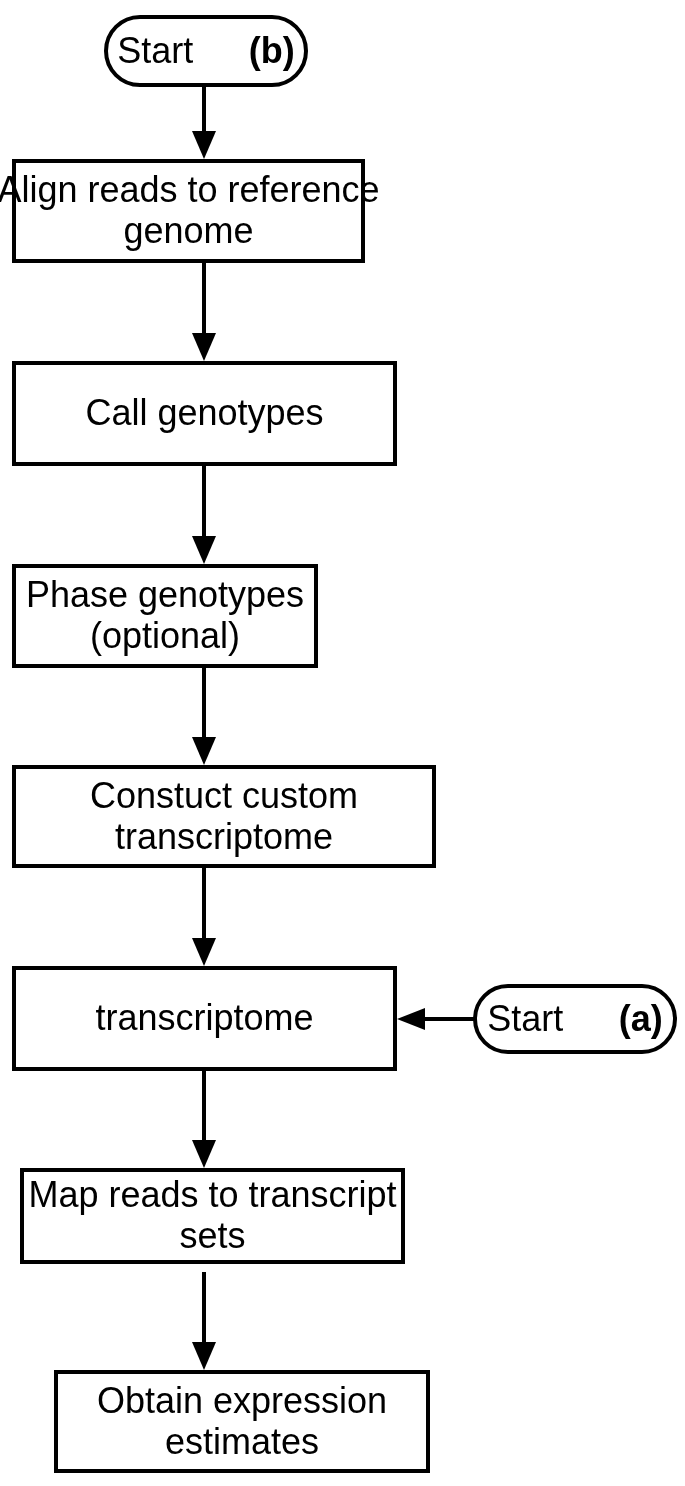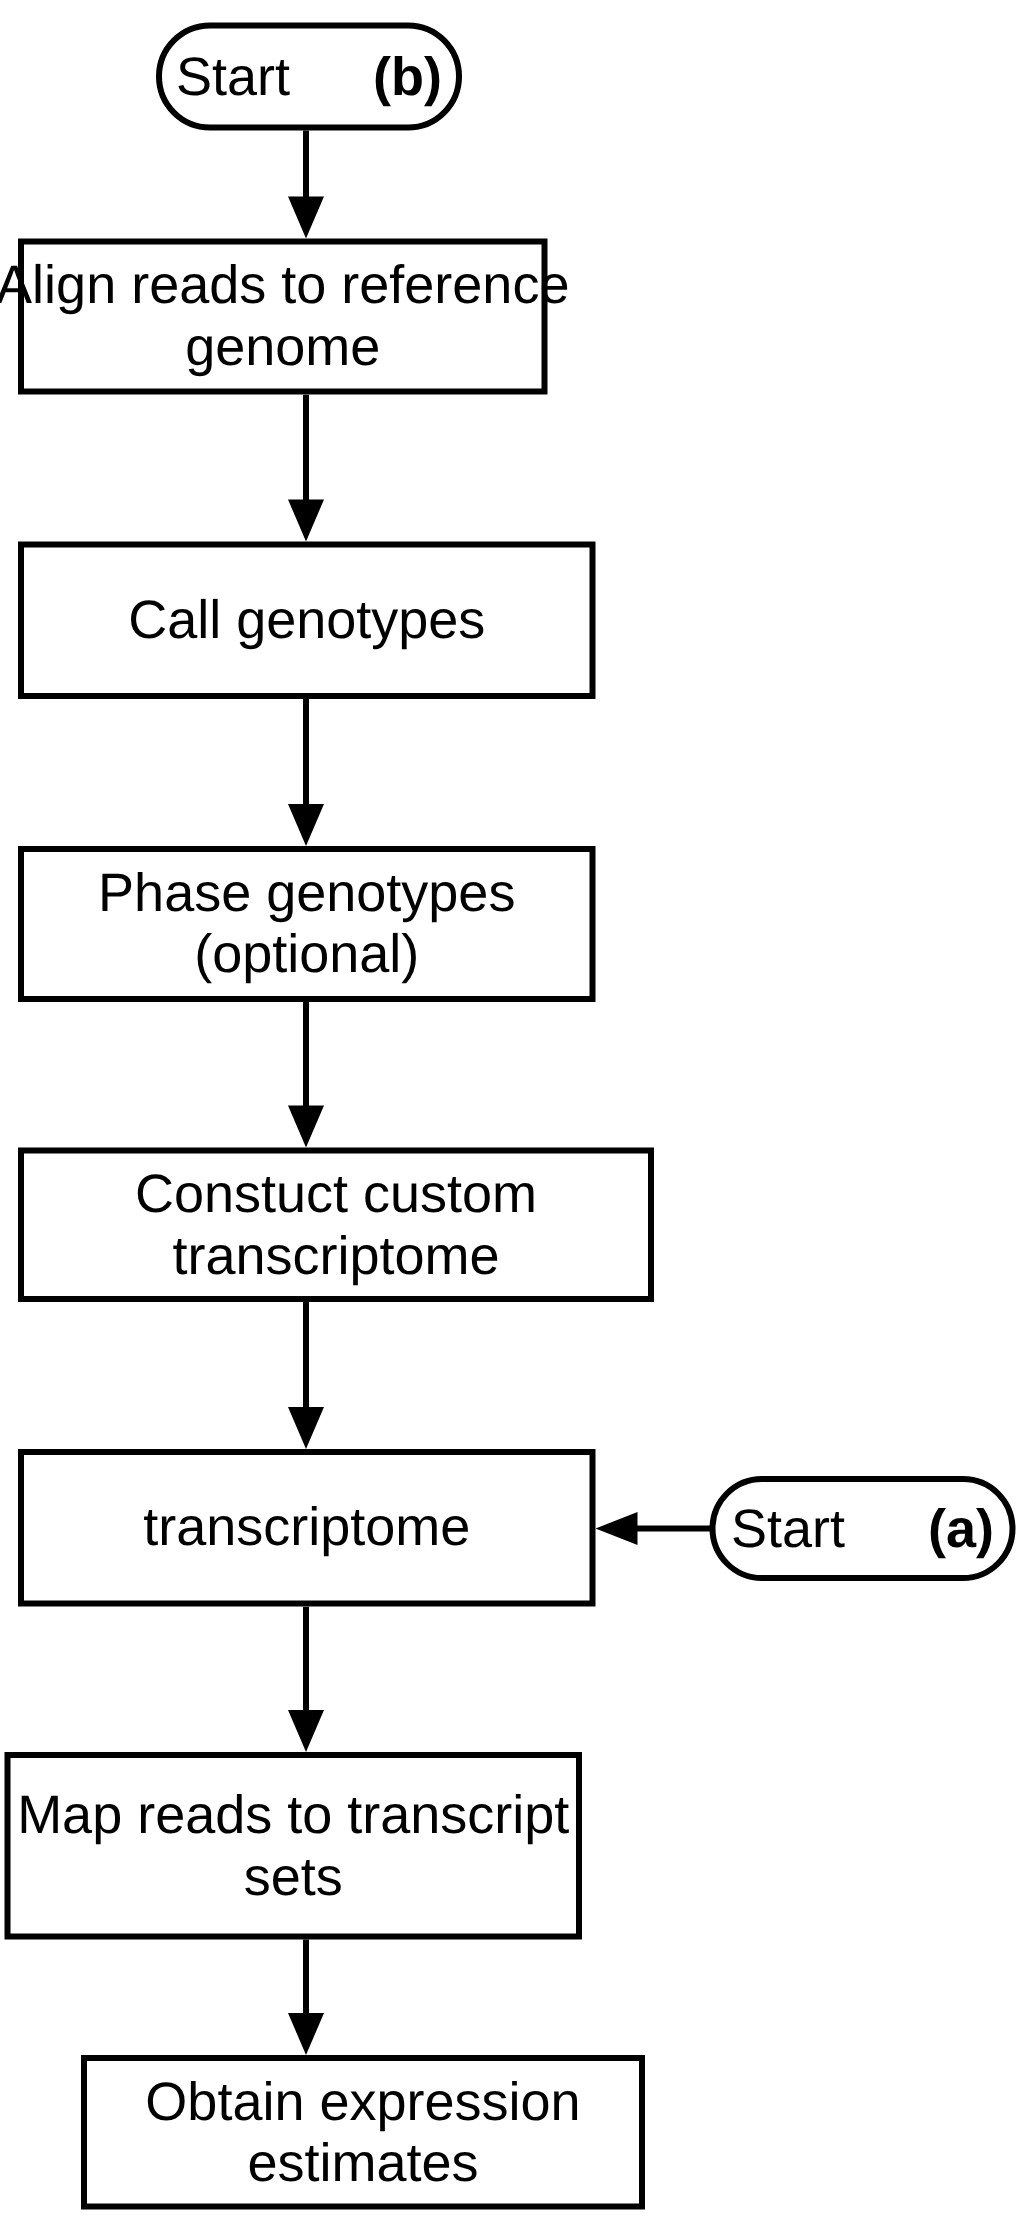--- a/index.html
+++ b/index.html
@@ -47,24 +47,24 @@
     gap: 46px;
   }
   .terminator .variant {
     font-weight: bold;
     margin-left: 0.26em;
   }
   
   #start-b   { left: 104px; top: 15px;  width: 204px; height: 72px; }
   #box-1     { left: 12px;  top: 159px; width: 353px; height: 104px; }
   #box-2     { left: 12px;  top: 361px; width: 385px; height: 105px; }
-  #box-3     { left: 12px;  top: 564px; width: 385px; height: 104px; }
+  #box-3     { left: 12px;  top: 564px; width: 306px; height: 104px; }
   #box-4     { left: 12px;  top: 765px; width: 424px; height: 103px; }
   #box-5     { left: 12px;  top: 966px; width: 385px; height: 105px; }
-  #box-6     { left: 3px;  top: 1168px; width: 385px; height: 125px; }
+  #box-6     { left: 20px;  top: 1168px; width: 385px; height: 96px; }
   #box-7     { left: 12px;  top: 1370px; width: 376px; height: 103px; margin-left: 42px; }
   #start-a   { left: 473px; top: 984px; width: 204px; height: 70px; border-radius: 35px; }
 </style>
 </head>
 <body>
 
 <div class="canvas">
 
   <svg class="edges" width="685" height="1486" viewBox="0 0 685 1486" xmlns="http://www.w3.org/2000/svg">
 

